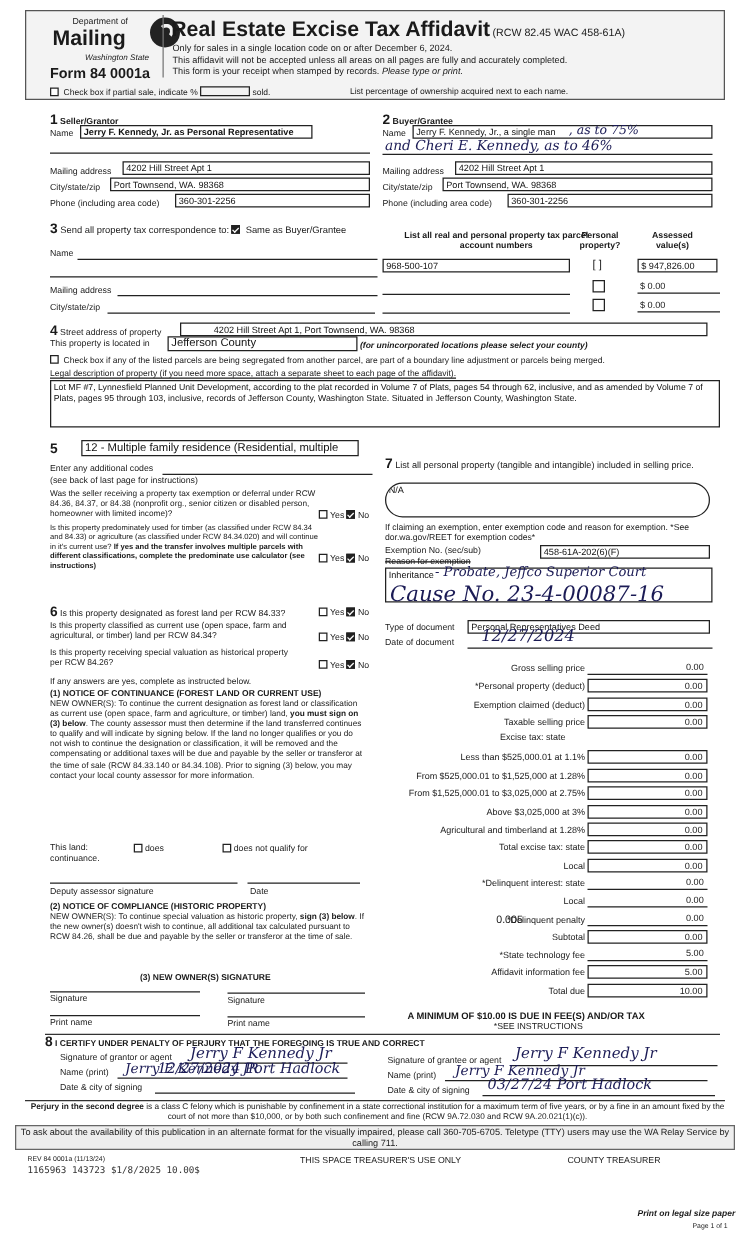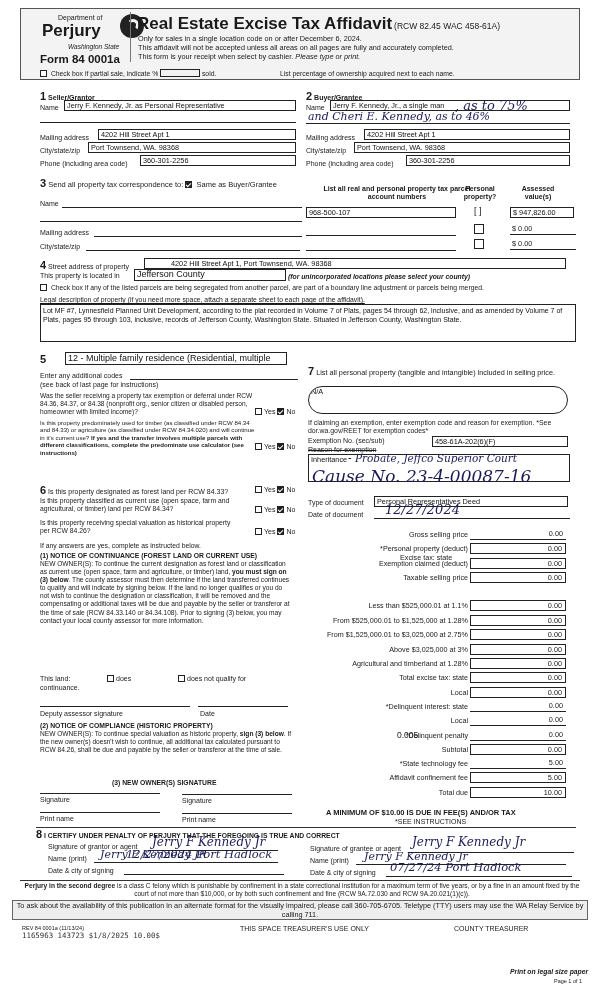--- a/index.html
+++ b/index.html
@@ -19,67 +19,67 @@
   .money.ul { border: none; border-bottom: 1px solid #222; }
   .para { position: absolute; font-size: 6.6px; line-height: 8.1px; }
   .hr { position: absolute; border-top: 1.5px solid #333; }
 </style>
 </head>
 <body>
 
 <div class="hdrbox"></div>
 <div class="abs" style="left:40px;top:12px;width:112px;height:50px;">
   <div class="abs" style="left:18px;top:2px;font-size:7px;">Department of</div>
-  <div class="abs" style="left:2px;top:9px;font-size:17px;font-weight:bold;">Perjury</div>
+  <div class="abs" style="left:2px;top:9px;font-size:17px;font-weight:bold;">Mailing</div>
   <div class="abs" style="left:28px;top:31px;font-size:6.5px;font-style:italic;">Washington State</div>
   <div class="abs" style="left:80px;top:2px;width:24px;height:24px;border-radius:50%;background:#222;">
     <div class="abs" style="left:7px;top:5px;width:12px;height:12px;border-radius:50%;border:3px solid #f3f3f3;border-left-color:transparent;border-bottom-color:transparent;"></div>
   </div>
 </div>
 <div class="abs" style="left:40px;top:53px;font-size:11.5px;font-weight:bold;">Form 84 0001a</div>
 <div class="abs" style="left:130px;top:12px;height:50px;border-left:1px solid #777;"></div>
 <div class="abs" style="left:137px;top:14px;white-space:nowrap;">
   <span style="font-size:17px;font-weight:bold;">Real Estate Excise Tax Affidavit</span>
   <span style="font-size:8.5px;">(RCW 82.45 WAC 458-61A)</span>
 </div>
 <div class="abs" style="left:138px;top:35px;font-size:7.3px;white-space:nowrap;">Only for sales in a single location code on or after December 6, 2024.</div>
 <div class="abs" style="left:138px;top:44px;font-size:7.3px;white-space:nowrap;">This affidavit will not be accepted unless all areas on all pages are fully and accurately completed.</div>
 <div class="abs" style="left:138px;top:53px;font-size:7.3px;white-space:nowrap;">
-  <span>This form is your receipt when select by cashier.</span>
+  <span>This form is your receipt when stamped by records.</span>
   <i>Please type or print.</i>
 </div>
 <div class="abs" style="left:40px;top:69px;font-size:6.8px;white-space:nowrap;">
   <span class="cb"></span>
   <span>Check box if partial sale, indicate %</span>
   <span style="display:inline-block;width:40px;height:8px;border:1px solid #222;vertical-align:-1px;"></span>
   <span>sold.</span>
 </div>
 <div class="abs" style="left:280px;top:70px;font-size:6.8px;white-space:nowrap;">List percentage of ownership acquired next to each name.</div>
 
 <div class="lbl" style="left:40px;top:90px;">
   <span class="secnum">1</span>
   <b style="font-size:7px;">Seller/Grantor</b>
 </div>
 <div class="lbl" style="left:40px;top:104px;">Name</div>
-<div class="field" style="left:64px;top:100px;width:232px;height:11px;">Jerry F. Kennedy, Jr. as Personal Representative</div>
+<div class="field" style="left:64px;top:100px;width:186px;height:11px;font-weight:bold;">Jerry F. Kennedy, Jr. as Personal Representative</div>
 <div class="uline" style="left:40px;top:122px;width:256px;"></div>
 <div class="lbl" style="left:40px;top:134px;">Mailing address</div>
 <div class="field" style="left:98px;top:129px;width:198px;height:11px;">4202 Hill Street Apt 1</div>
 <div class="lbl" style="left:40px;top:147px;">City/state/zip</div>
 <div class="field" style="left:88px;top:142px;width:208px;height:11px;">Port Townsend, WA.  98368</div>
 <div class="lbl" style="left:40px;top:160px;">Phone (including area code)</div>
 <div class="field" style="left:140px;top:155px;width:156px;height:11px;">360-301-2256</div>
 
 <div class="lbl" style="left:306px;top:90px;">
   <span class="secnum">2</span>
   <b style="font-size:7px;">Buyer/Grantee</b>
 </div>
 <div class="lbl" style="left:306px;top:104px;">Name</div>
 <div class="field" style="left:330px;top:100px;width:240px;height:11px;">Jerry F. Kennedy, Jr., a single man</div>
-<div class="hand" style="left:455px;top:99px;font-size:13px;">, as to 75%</div>
+<div class="hand" style="left:455px;top:99px;font-size:10px;">, as to 75%</div>
 <div class="uline" style="left:306px;top:123px;width:264px;"></div>
 <div class="hand" style="left:308px;top:111px;font-size:11px;">and Cheri E. Kennedy, as to 46%</div>
 <div class="lbl" style="left:306px;top:134px;">Mailing address</div>
 <div class="field" style="left:364px;top:129px;width:206px;height:11px;">4202 Hill Street Apt 1</div>
 <div class="lbl" style="left:306px;top:147px;">City/state/zip</div>
 <div class="field" style="left:354px;top:142px;width:216px;height:11px;">Port Townsend, WA. 98368</div>
 <div class="lbl" style="left:306px;top:160px;">Phone (including area code)</div>
 <div class="field" style="left:406px;top:155px;width:164px;height:11px;">360-301-2256</div>
 
 <div class="lbl" style="left:40px;top:177px;font-size:7.5px;">
@@ -219,21 +219,21 @@
 
 <div id="tax-rows">
     <div class="lbl" style="right: 132px; top: 531px; font-size: 7.2px;">Gross selling price</div>
     <div class="money ul" style="left: 470px; top: 529px;">0.00</div>
     <div class="lbl" style="right: 132px; top: 545px; font-size: 7.2px;">*Personal property (deduct)</div>
     <div class="money" style="left: 470px; top: 543px;">0.00</div>
     <div class="lbl" style="right: 132px; top: 560px; font-size: 7.2px;">Exemption claimed (deduct)</div>
     <div class="money" style="left: 470px; top: 558px;">0.00</div>
     <div class="lbl" style="right: 132px; top: 574px; font-size: 7.2px;">Taxable selling price</div>
     <div class="money" style="left: 470px; top: 572px;">0.00</div>
-    <div class="lbl" style="left: 400px; top: 554px; font-size: 7.2px;">Excise tax: state</div>
+    <div class="lbl" style="left: 400px; top: 586px; font-size: 7.2px;">Excise tax: state</div>
     <div class="lbl" style="right: 132px; top: 602px; font-size: 7.2px;">Less than $525,000.01 at 1.1%</div>
     <div class="money" style="left: 470px; top: 600px;">0.00</div>
     <div class="lbl" style="right: 132px; top: 617px; font-size: 7.2px;">From $525,000.01 to $1,525,000 at 1.28%</div>
     <div class="money" style="left: 470px; top: 615px;">0.00</div>
     <div class="lbl" style="right: 132px; top: 631px; font-size: 7.2px;">From $1,525,000.01 to $3,025,000 at 2.75%</div>
     <div class="money" style="left: 470px; top: 629px;">0.00</div>
     <div class="lbl" style="right: 132px; top: 646px; font-size: 7.2px;">Above $3,025,000 at 3%</div>
     <div class="money" style="left: 470px; top: 644px;">0.00</div>
     <div class="lbl" style="right: 132px; top: 660px; font-size: 7.2px;">Agricultural and timberland at 1.28%</div>
     <div class="money" style="left: 470px; top: 658px;">0.00</div>
@@ -244,21 +244,21 @@
     <div class="lbl" style="right: 132px; top: 703px; font-size: 7.2px;">*Delinquent interest: state</div>
     <div class="money ul" style="left: 470px; top: 701px;">0.00</div>
     <div class="lbl" style="right: 132px; top: 717px; font-size: 7.2px;">Local</div>
     <div class="money ul" style="left: 470px; top: 715px;">0.00</div>
     <div class="lbl" style="right: 132px; top: 732px; font-size: 7.2px;">*Delinquent penalty</div>
     <div class="money ul" style="left: 470px; top: 730px;">0.00</div>
     <div class="lbl" style="right: 132px; top: 746px; font-size: 7.2px;">Subtotal</div>
     <div class="money" style="left: 470px; top: 744px;">0.00</div>
     <div class="lbl" style="right: 132px; top: 760px; font-size: 7.2px;">*State technology fee</div>
     <div class="money ul" style="left: 470px; top: 758px;">5.00</div>
-    <div class="lbl" style="right: 132px; top: 774px; font-size: 7.2px;">Affidavit confinement fee</div>
+    <div class="lbl" style="right: 132px; top: 774px; font-size: 7.2px;">Affidavit information fee</div>
     <div class="money" style="left: 470px; top: 772px;">5.00</div>
     <div class="lbl" style="right: 132px; top: 789px; font-size: 7.2px;">Total due</div>
     <div class="money" style="left: 470px; top: 787px;">10.00</div>
   </div>
 <div class="lbl" style="left:397px;top:692px;font-size:8.5px;margin-top:39px;">0.005</div>
 <div class="lbl" style="left:326px;top:809px;font-weight:bold;font-size:7.5px;">A MINIMUM OF $10.00 IS DUE IN FEE(S) AND/OR TAX</div>
 <div class="lbl" style="left:395px;top:818px;font-size:7px;">*SEE INSTRUCTIONS</div>
 
 <div class="hr" style="left:36px;top:827px;width:540px;"></div>
 <div class="lbl" style="left:36px;top:828px;font-weight:bold;font-size:6.8px;">
@@ -276,21 +276,21 @@
 <div class="hand" style="left:126px;top:848px;font-size:11.5px;">12/27/2024 Port Hadlock</div>
 
 <div class="lbl" style="left:310px;top:845px;">Signature of grantee or agent</div>
 <div class="uline" style="left:408px;top:852px;width:166px;"></div>
 <div class="hand" style="left:412px;top:836px;font-size:12px;">Jerry F Kennedy Jr</div>
 <div class="lbl" style="left:310px;top:857px;">Name (print)</div>
 <div class="uline" style="left:356px;top:864px;width:210px;"></div>
 <div class="hand" style="left:364px;top:851px;font-size:11px;">Jerry F Kennedy Jr</div>
 <div class="lbl" style="left:310px;top:869px;">Date &amp; city of signing</div>
 <div class="uline" style="left:386px;top:876px;width:186px;"></div>
-<div class="hand" style="left:390px;top:861px;font-size:11.5px;">07/27/24 Port Hadlock</div>
+<div class="hand" style="left:390px;top:861px;font-size:11.5px;">03/27/24 Port Hadlock</div>
 
 <div class="hr" style="left:20px;top:880px;width:560px;"></div>
 <div class="para" style="left:22px;top:882px;width:560px;text-align:center;font-size:6.6px;line-height:7.8px;">
   <b>Perjury in the second degree</b>
   <span>is a class C felony which is punishable by confinement in a state correctional institution for a maximum term of five years, or by a fine in an amount fixed by the court of not more than $10,000, or by both such confinement and fine (RCW 9A.72.030 and RCW 9A.20.021(1)(c)).</span>
 </div>
 <div class="para" style="left:12px;top:900px;width:576px;height:20px;border:1px solid #666;background:#eee;text-align:center;font-size:7.3px;line-height:8.6px;padding-top:1px;">To ask about the availability of this publication in an alternate format for the visually impaired, please call 360-705-6705. Teletype (TTY) users may use the WA Relay Service by calling 711.</div>
 <div class="lbl" style="left:22px;top:925px;font-size:5.5px;">REV 84 0001a (11/13/24)</div>
 <div class="lbl" style="left:22px;top:932px;font-family:'DejaVu Sans Mono', monospace;font-size:7.4px;color:#333;">1165963 143723 $1/8/2025 10.00$</div>
 <div class="lbl" style="left:240px;top:925px;font-size:7px;">THIS SPACE TREASURER'S USE ONLY</div>

